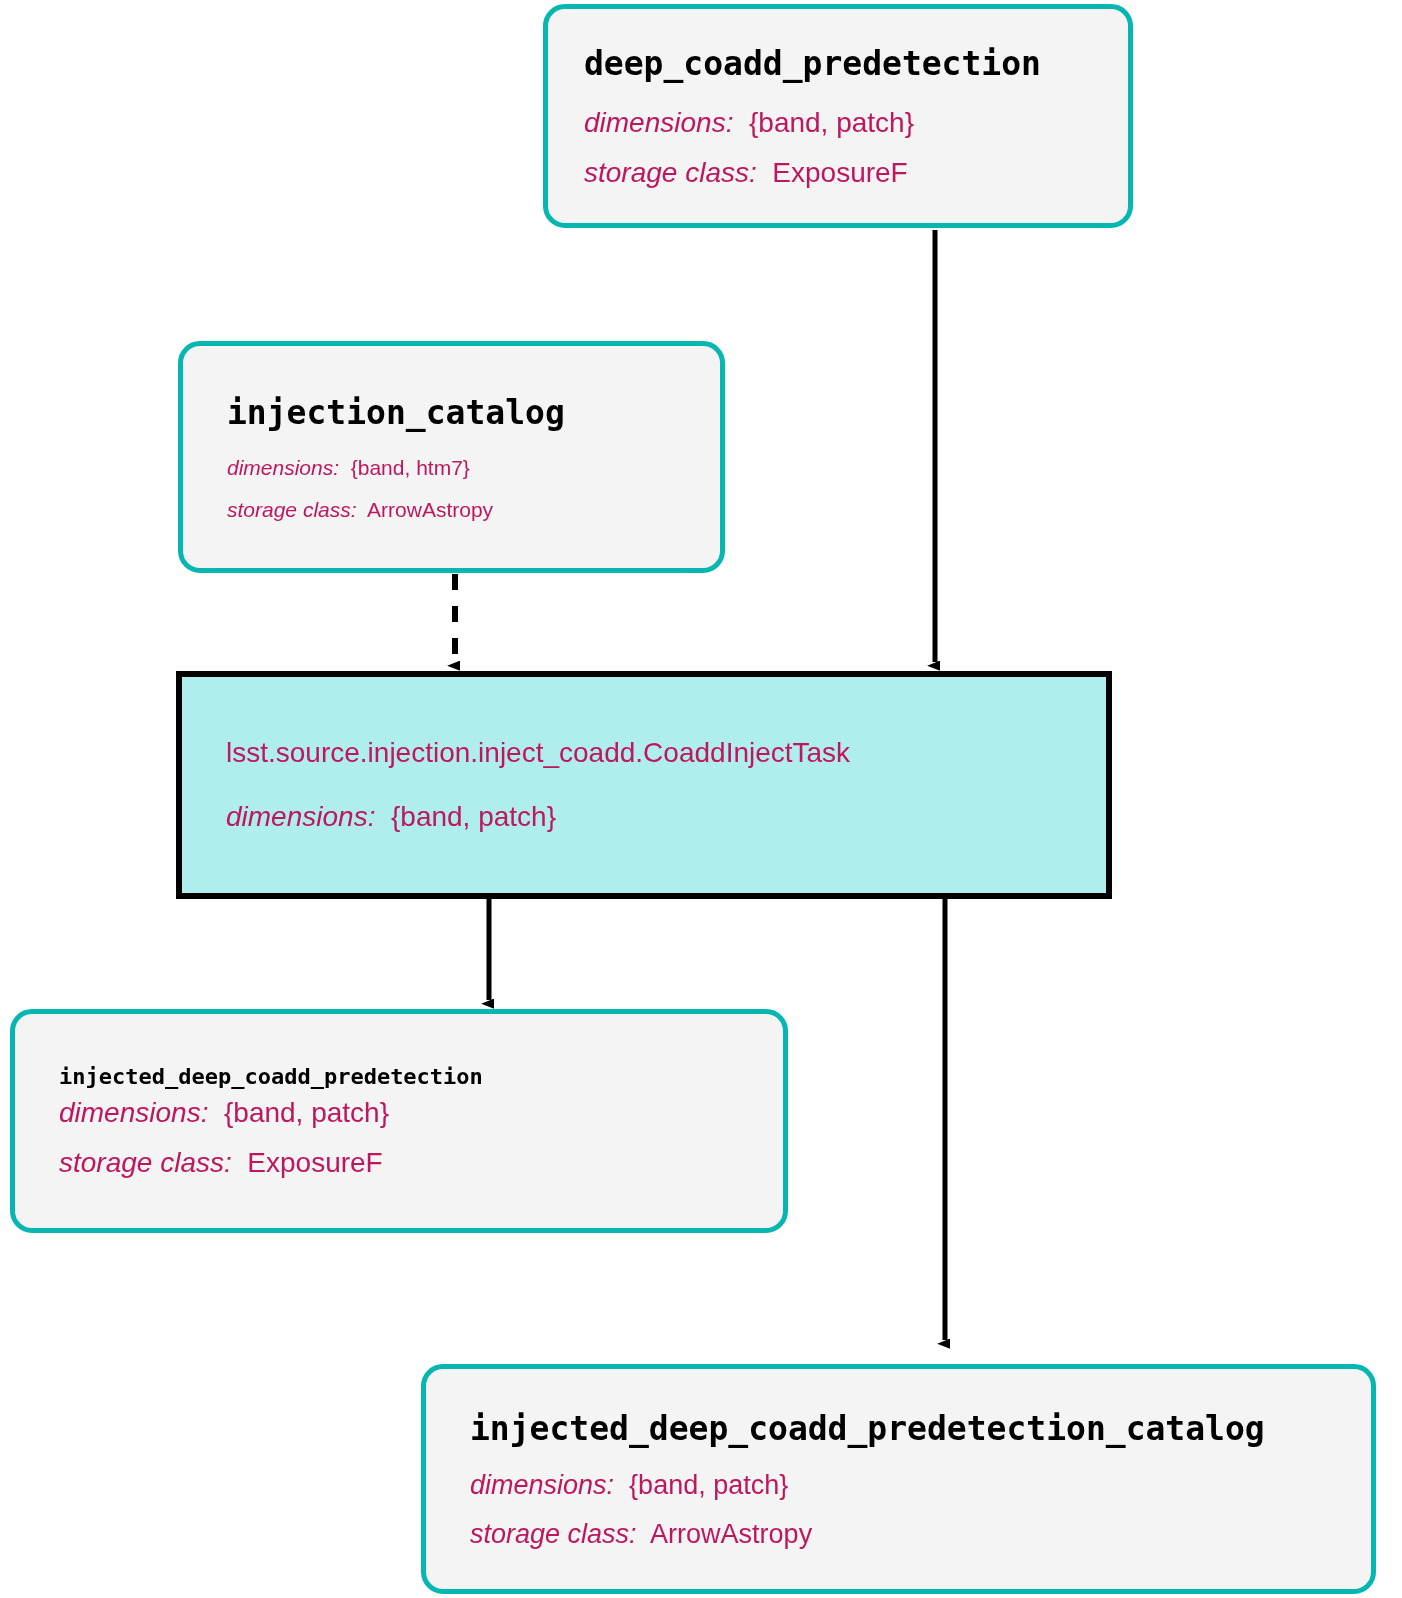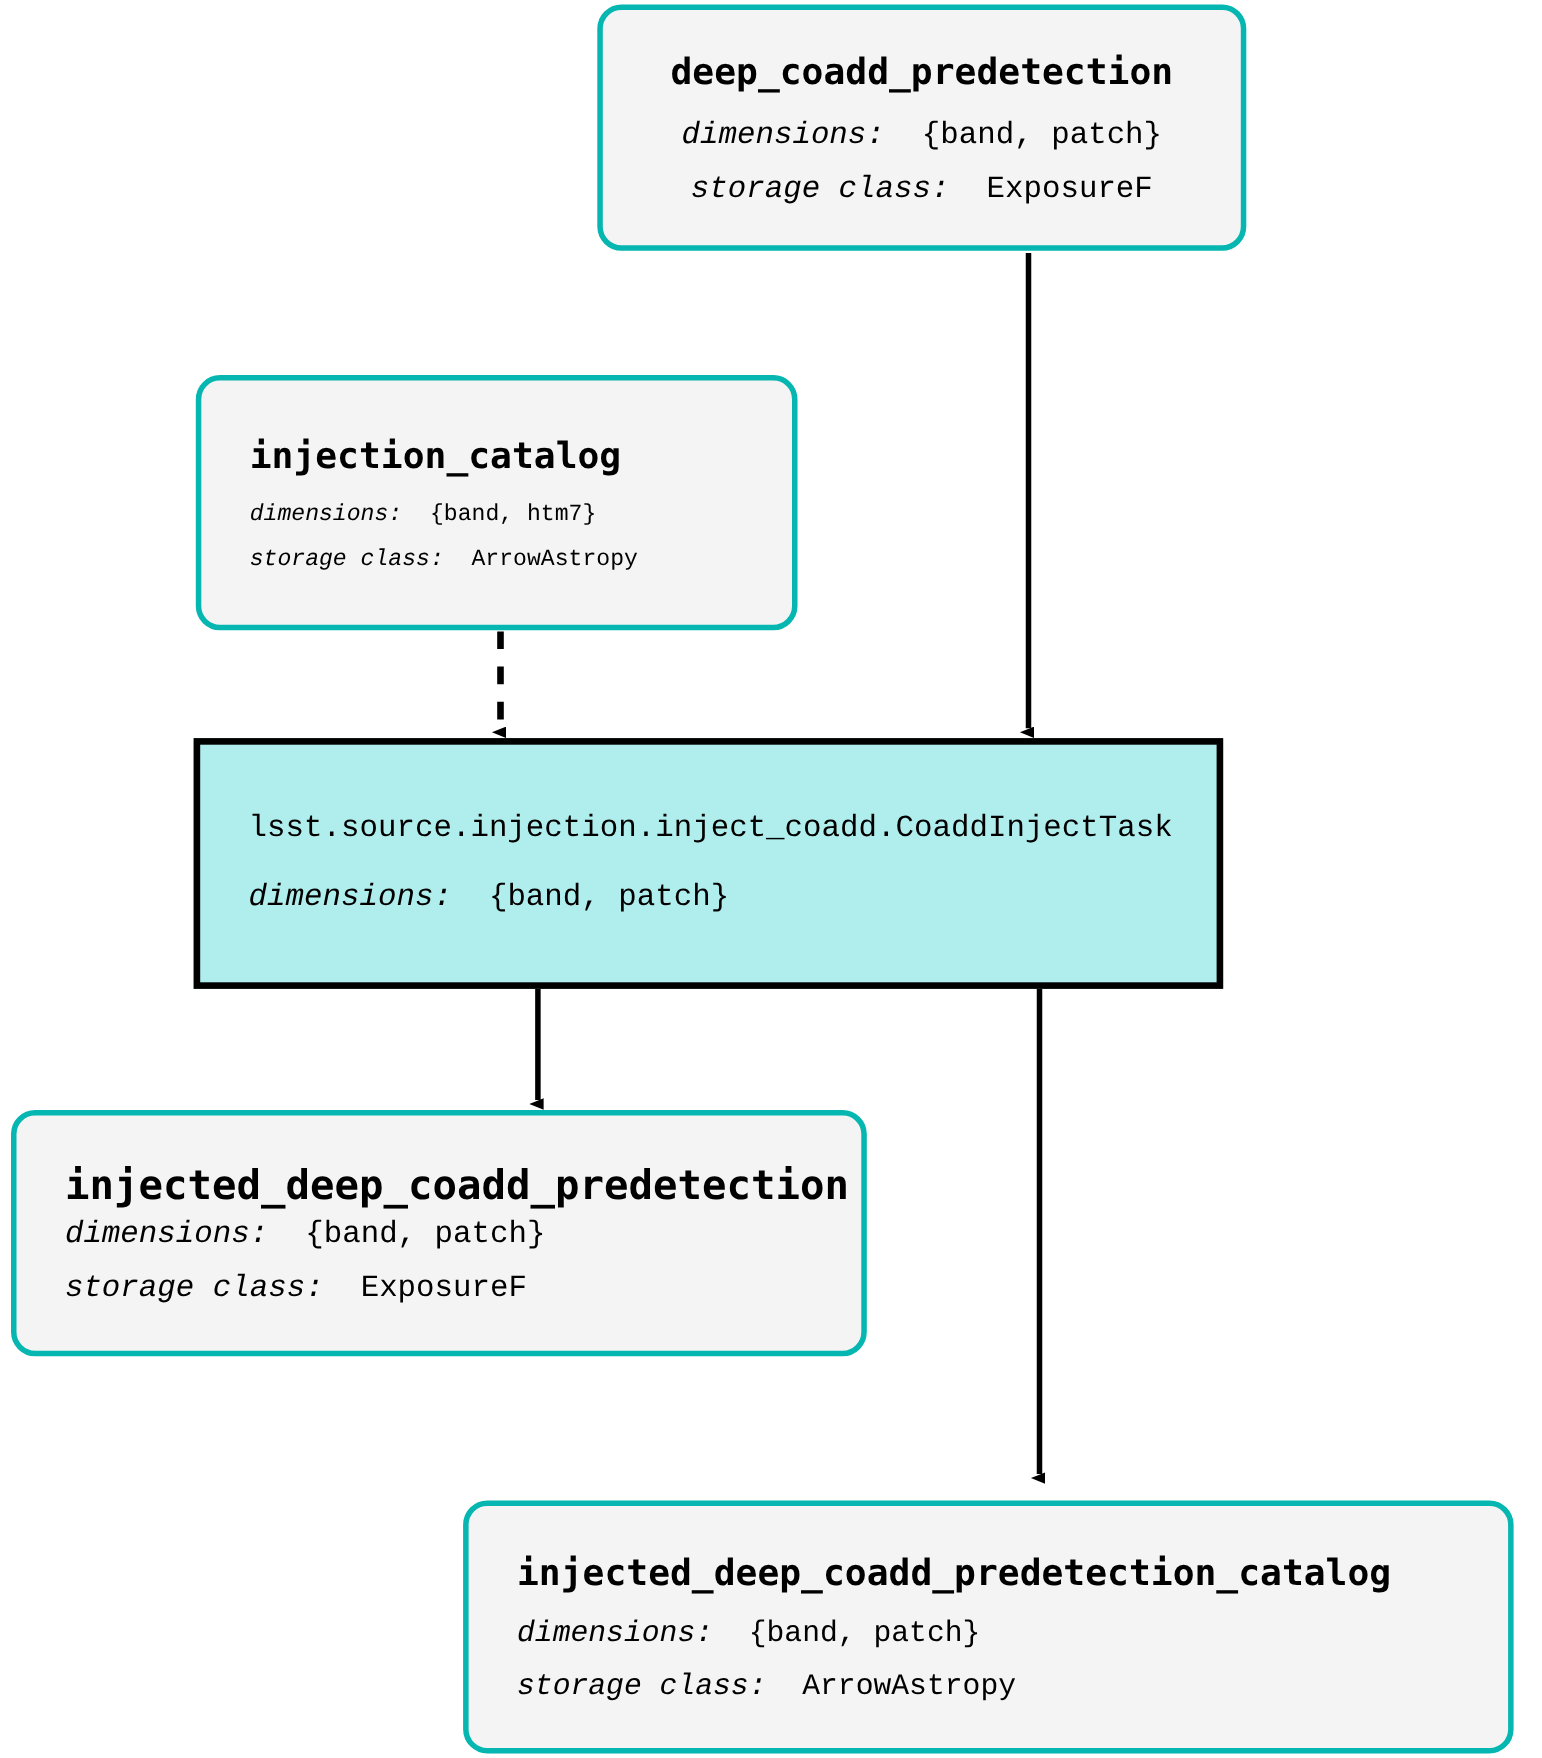--- a/index.html
+++ b/index.html
@@ -59,37 +59,37 @@
   }
 
   .node-title {
     font-family: "DejaVu Sans Mono", monospace;
     font-weight: bold;
     color: #000000;
     white-space: nowrap;
   }
 
   .node-row {
-    font-family: Liberation Mono, monospace;
-    color: #000000;
+    font-family: Liberation Sans, sans-serif;
+    color: #be185d;
     white-space: nowrap;
   }
 
   .node-row .k {
     font-style: italic;
   }
 
   
   #node-deep-coadd-predetection {
     left: 543px;
     top: 4px;
     width: 590px;
     height: 224px;
   }
-  #node-deep-coadd-predetection .node-inner { padding: 0 36px; align-items: center; }
+  #node-deep-coadd-predetection .node-inner { padding: 0 36px; }
   #node-deep-coadd-predetection .node-title { font-size: 33px; margin-bottom: 24px; }
   #node-deep-coadd-predetection .node-row { font-size: 28px; margin-bottom: 18px; }
   #node-deep-coadd-predetection .node-row:last-child { margin-bottom: 0; }
 
   
   #node-injection-catalog {
     left: 178px;
     top: 341px;
     width: 547px;
     height: 232px;
@@ -112,21 +112,21 @@
   #node-inject-coadd .node-row:last-child { margin-bottom: 0; }
 
   
   #node-injected-deep-coadd-predetection {
     left: 10px;
     top: 1009px;
     width: 778px;
     height: 224px;
   }
   #node-injected-deep-coadd-predetection .node-inner { padding: 0 44px; }
-  #node-injected-deep-coadd-predetection .node-title { font-size: 37px; margin-bottom: 8px; }
+  #node-injected-deep-coadd-predetection .node-title { font-size: 22px; margin-bottom: 8px; }
   #node-injected-deep-coadd-predetection .node-row { font-size: 28px; margin-bottom: 18px; }
   #node-injected-deep-coadd-predetection .node-row:last-child { margin-bottom: 0; }
 
   
   #node-injected-deep-coadd-predetection-catalog {
     left: 421px;
     top: 1364px;
     width: 955px;
     height: 230px;
   }

